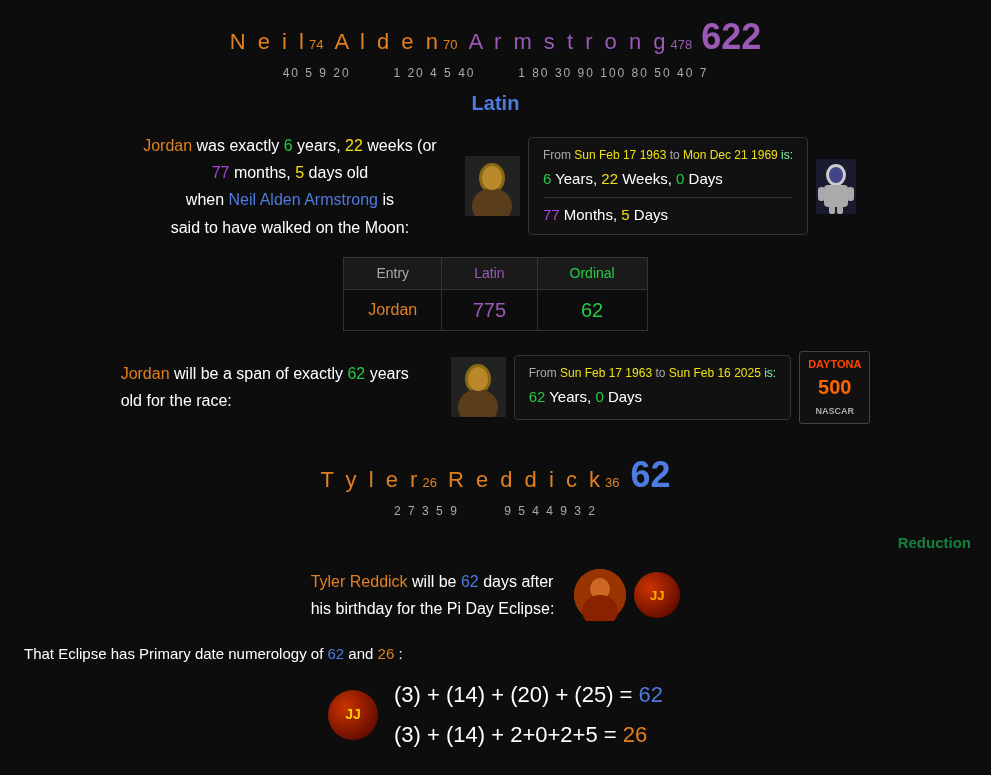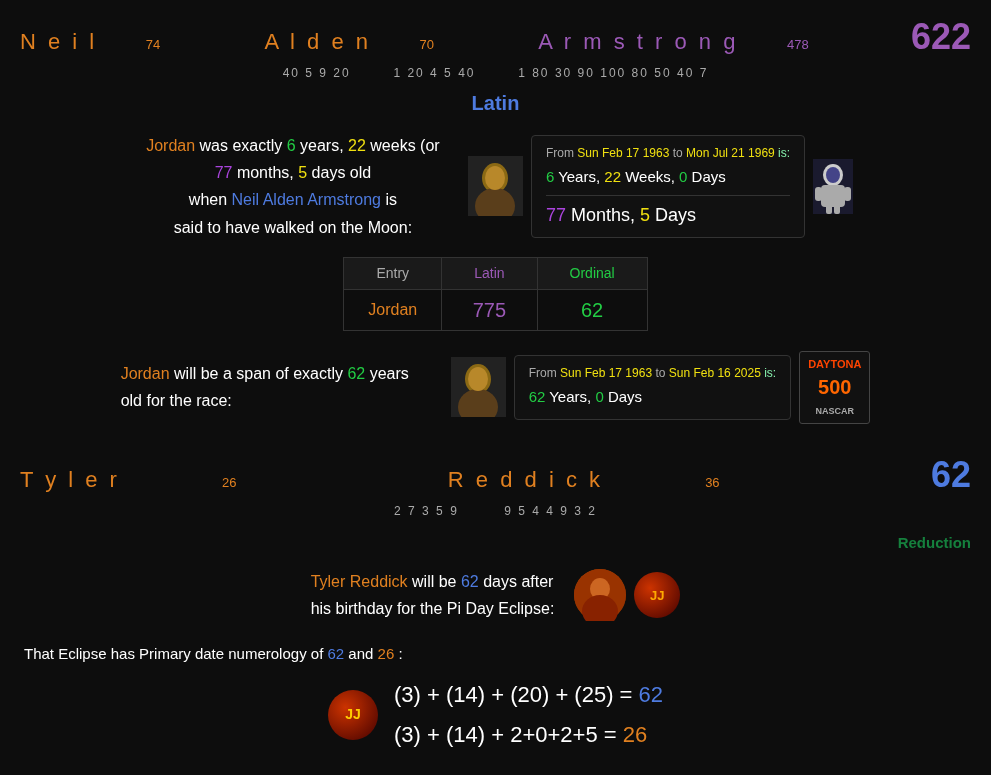--- a/index.html
+++ b/index.html
@@ -75,21 +75,21 @@
       font-size: 12px;
       margin-bottom: 4px;
     }
     .date-box-row {
       color: #ffffff;
       font-size: 15px;
       margin-bottom: 2px;
     }
     .date-box-row2 {
       color: #ffffff;
-      font-size: 18px;
+      font-size: 15px;
     }
     .green-num { color: #22cc44; }
     .yellow-num { color: #f0e010; }
     .purple-num { color: #aa44dd; }
     .date-from { color: #f0e010; }
     .date-to { color: #f0e010; }
     .date-is { color: #86efac; }
 
     .portrait-img {
       width: 55px;
@@ -251,21 +251,21 @@
       justify-content: center;
       color: #888;
       font-size: 9px;
       flex-shrink: 0;
       border-radius: 2px;
     }
 
     .name-header-line {
       display: flex;
       align-items: baseline;
-      justify-content: space-between;
+      justify-content: center;
       gap: 1px;
       flex-wrap: nowrap;
     }
     .num-superscript {
       font-size: 13px;
       vertical-align: super;
       margin: 0 1px;
     }
   </style>
 </head>
@@ -318,21 +318,21 @@
         <svg width="55" height="60" viewBox="0 0 55 60">
           <rect width="55" height="60" fill="#222"></rect>
           <ellipse cx="27" cy="22" rx="13" ry="15" fill="#8B6914"></ellipse>
           <ellipse cx="27" cy="50" rx="20" ry="18" fill="#5a3e1b"></ellipse>
           <ellipse cx="27" cy="22" rx="10" ry="12" fill="#b8882a"></ellipse>
         </svg>
       </div>
       <div class="date-box">
         <div class="date-box-header">
           From <span class="date-from">Sun Feb 17 1963</span>
-          to <span class="date-to">Mon Jul 21 1969</span>
+          to <span class="date-to">Mon Dec 21 1969</span>
           <span class="date-is"> is:</span>
         </div>
         <div class="date-box-row">
           <span class="green-num">6</span> Years,
           <span class="yellow-num">22</span> Weeks,
           <span class="green-num">0</span> Days
         </div>
         <hr class="divider">
         <div class="date-box-row2">
           <span class="purple-num">77</span> Months,

